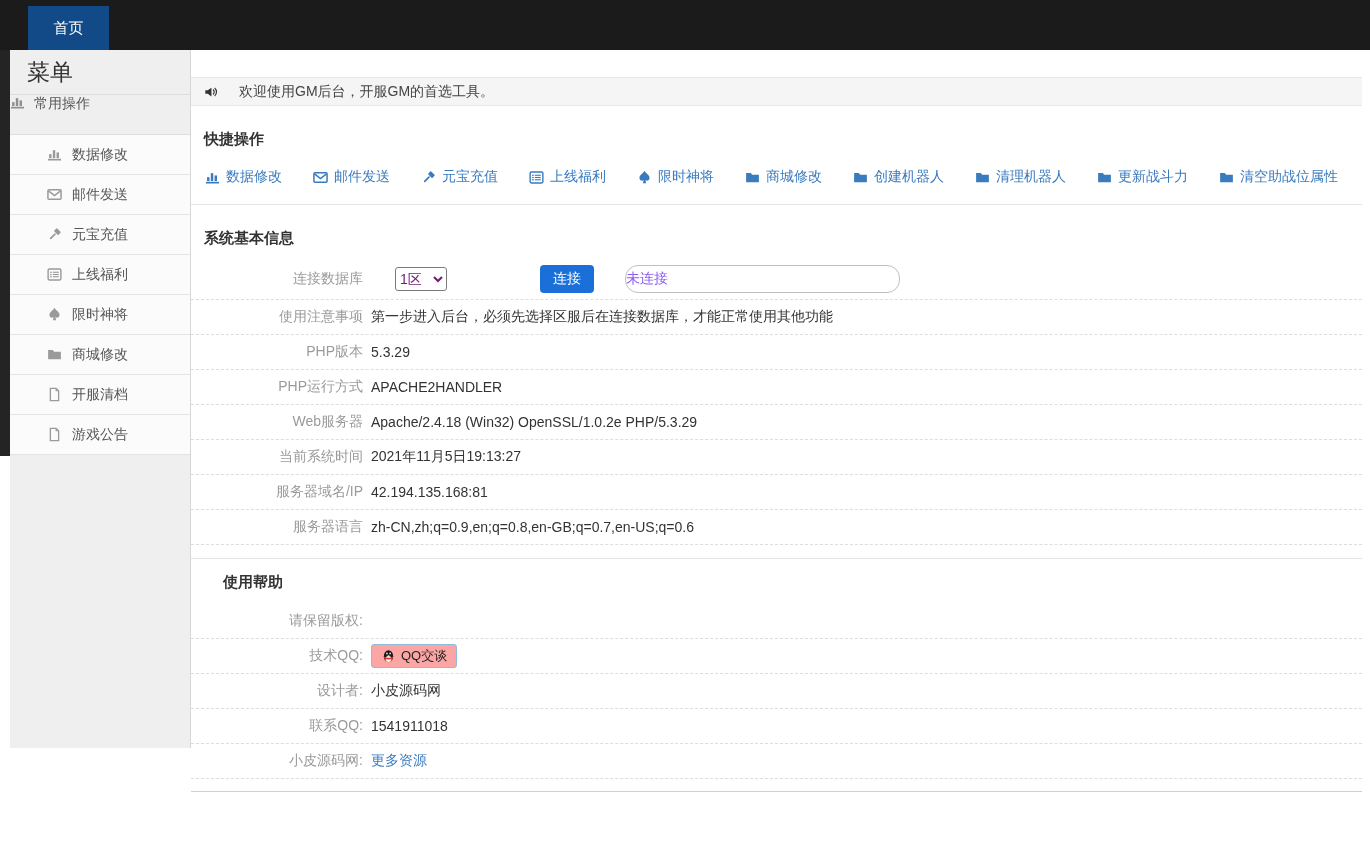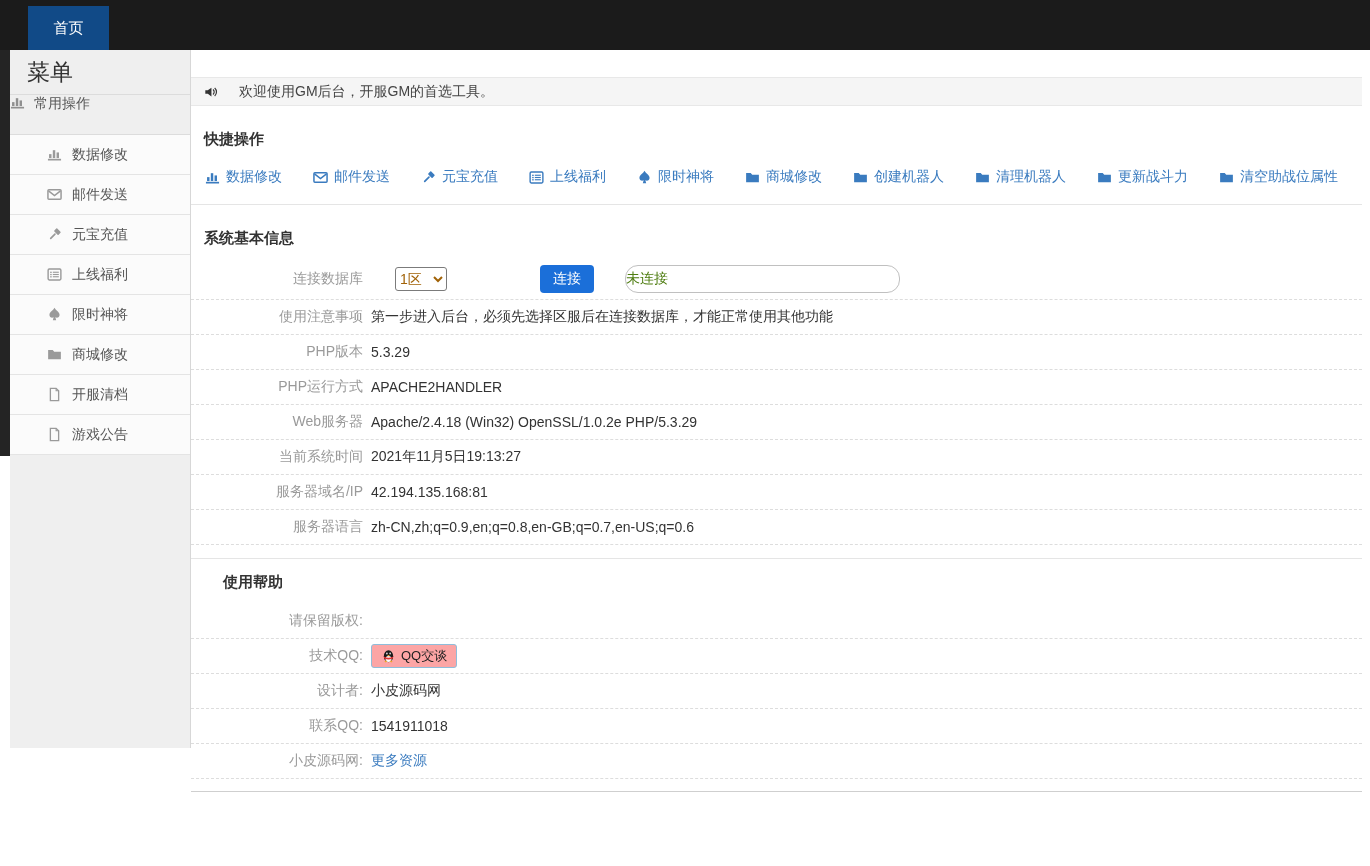--- a/index.html
+++ b/index.html
@@ -65,32 +65,32 @@
   .info-table { margin-top:11px; }
   .irow {
     display:flex; align-items:center; min-height:35px;
     border-bottom:1px dashed #ddd; font-size:14px;
   }
   .irow .lbl { width:172px; text-align:right; color:#9a9a9a; flex:none; }
   .irow .val { margin-left:8px; color:#333; }
   .irow.connect { height:41px;gap:24px; }
 
   select.zone-select {
-    margin-left:8px; width:52px; height:24px; font-size:14px; color:#a16207;
+    margin-left:8px; width:52px; height:24px; font-size:14px; color:#701a75;
     border:1px solid #7b7b7b; border-radius:3px; background:#fff;
   }
   button.connect-btn {
     margin-left:69px; width:54px; height:28px;
     background:#1b6fd9; border:none; border-radius:4px;
     color:#fff; font-size:14px; cursor:pointer;
   }
   input.status-input {
     margin-left:7px; width:275px; height:28px;
     border:1px solid #c0c0c0; border-radius:13px;
-    padding:0 0; font-size:14px; color:#4d7c0f;
+    padding:0 0; font-size:14px; color:#8b5cf6;
     font-family:"Liberation Sans","DejaVu Sans",sans-serif;
   }
 
   .qq-btn {
     display:inline-flex; align-items:center; gap:5px; margin-left:8px;
     height:24px; padding:0 9px;
     background:#fca5a5; border:1px solid #8fbdda; border-radius:3px;
     font-size:13px; color:#222; cursor:pointer;
     font-family:"Liberation Sans","DejaVu Sans",sans-serif;
     justify-content:flex-end;

